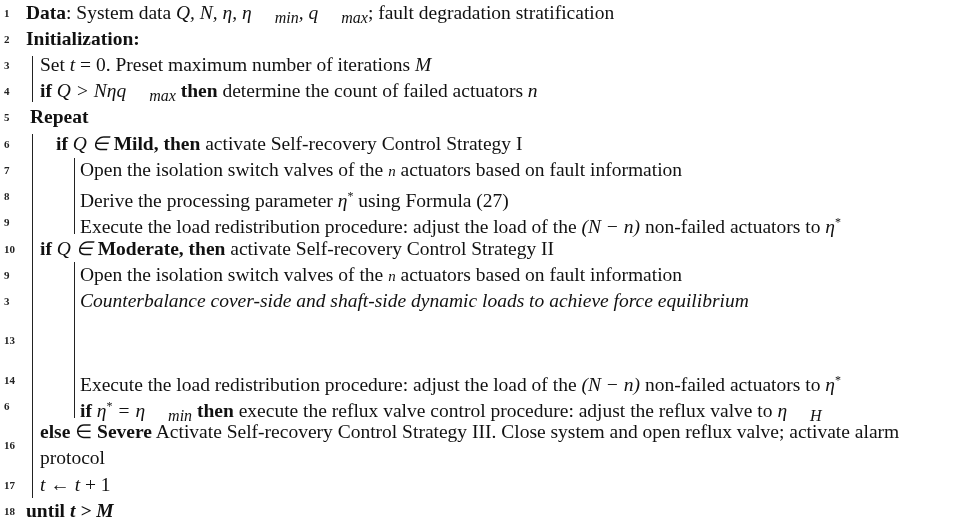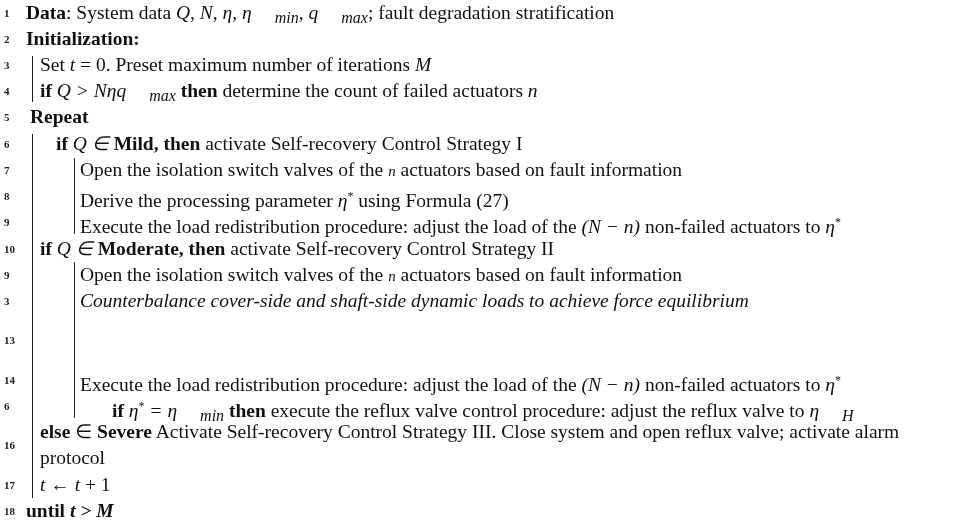--- a/index.html
+++ b/index.html
@@ -120,21 +120,21 @@
 
   <div class="line" style="top:367px;">
     <span class="ln">14</span>
     <span class="txt" style="left:76px;">
       <span>Execute the load redistribution procedure: adjust the load of the </span><span class="m">(N − n)</span><span>  non-failed actuators to  </span><span class="m">η</span><span class="sup">*</span>
     </span>
   </div>
 
   <div class="line" style="top:393px;">
     <span class="ln">6</span>
-    <span class="txt" style="left:76px;margin-left:32px;">
+    <span class="txt" style="left:76px;">
       <span class="b">if</span><span>   </span><span class="m">η</span><span class="sup">*</span><span class="m"> = η</span><span class="sub">min</span><span>  </span><span class="b">then</span><span> execute the reflux valve control procedure: adjust the reflux valve to  </span><span class="m">η</span><span class="sub">H</span>
     </span>
   </div>
 
   <div class="line" style="top:419px; height:52px;">
     <span class="ln" style="top:13px;">16</span>
     <span class="txt" style="left:36px;">
       <span class="b">else</span><span>  ∈ </span><span class="b">Severe</span><span> Activate Self-recovery Control Strategy III. Close system and open reflux valve; activate alarm</span>
     </span>
     <span class="txt" style="left:36px; top:26px;">protocol</span>

